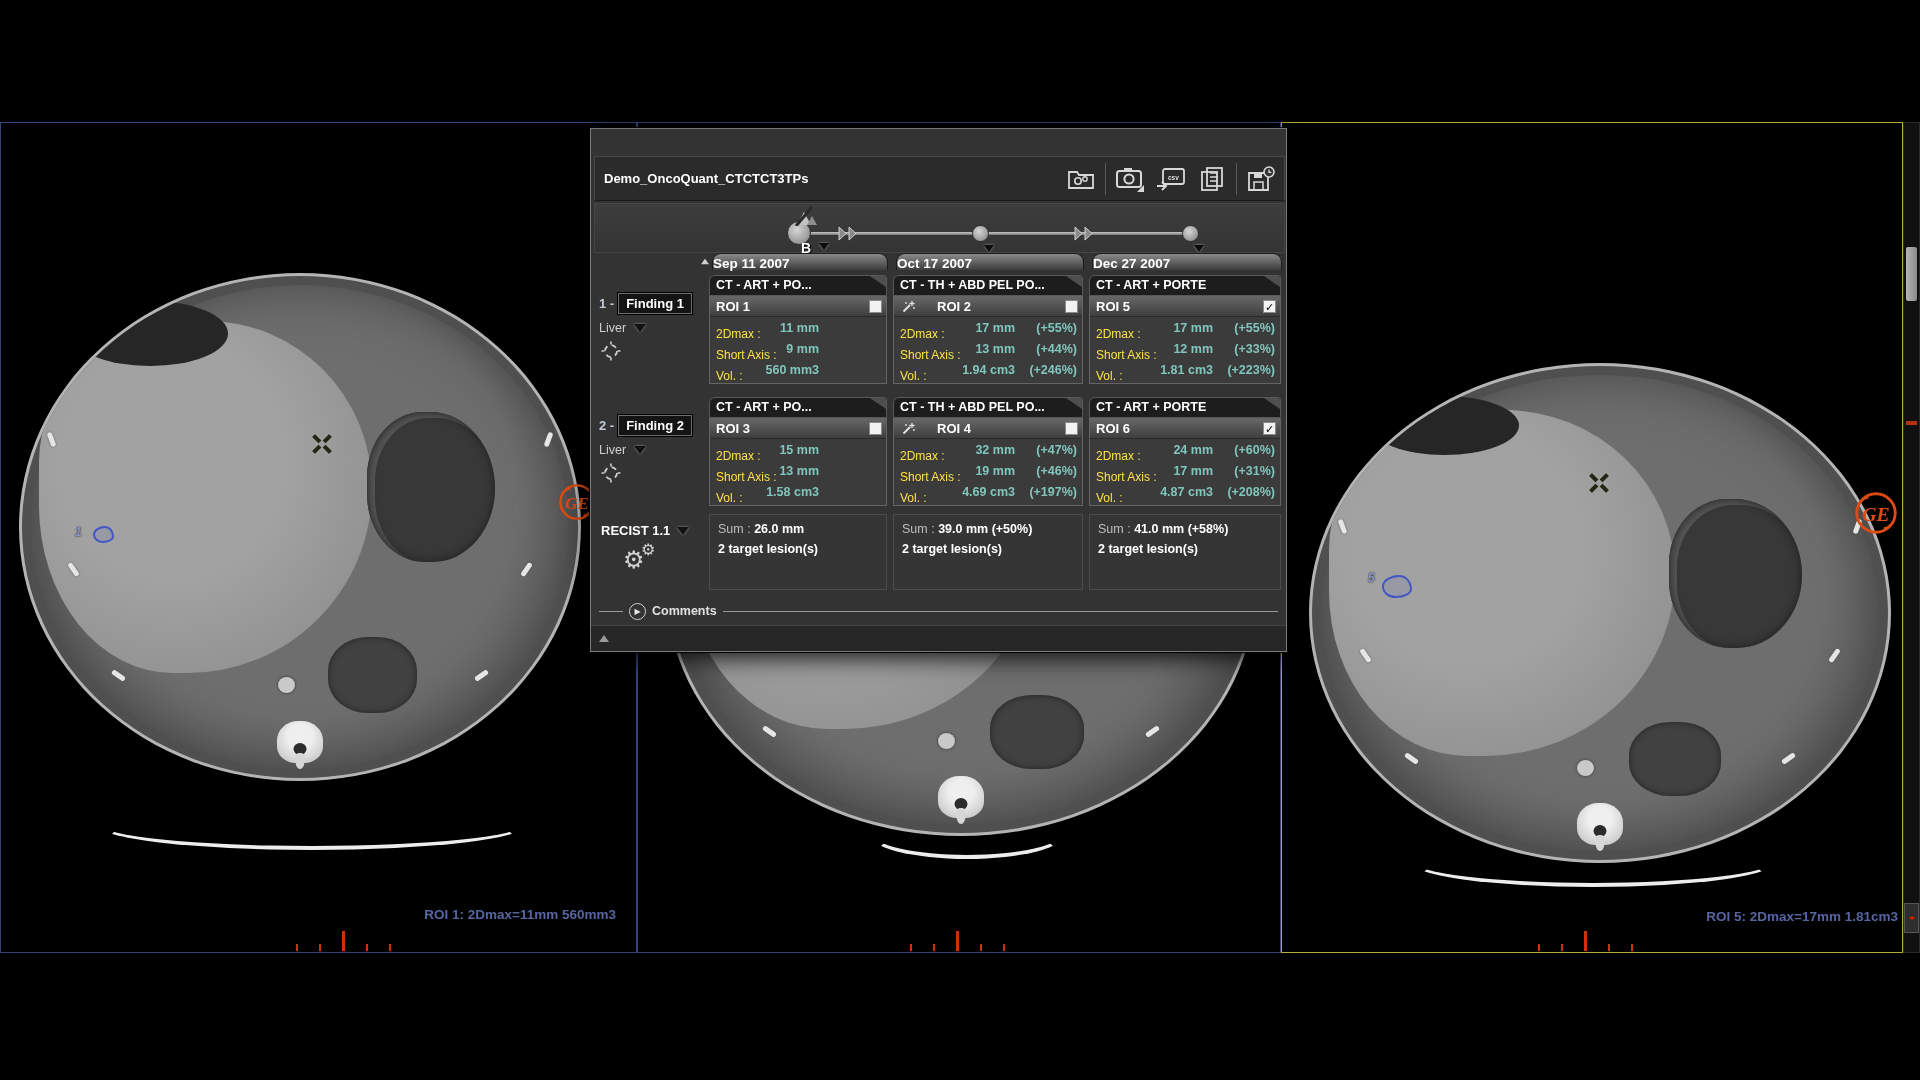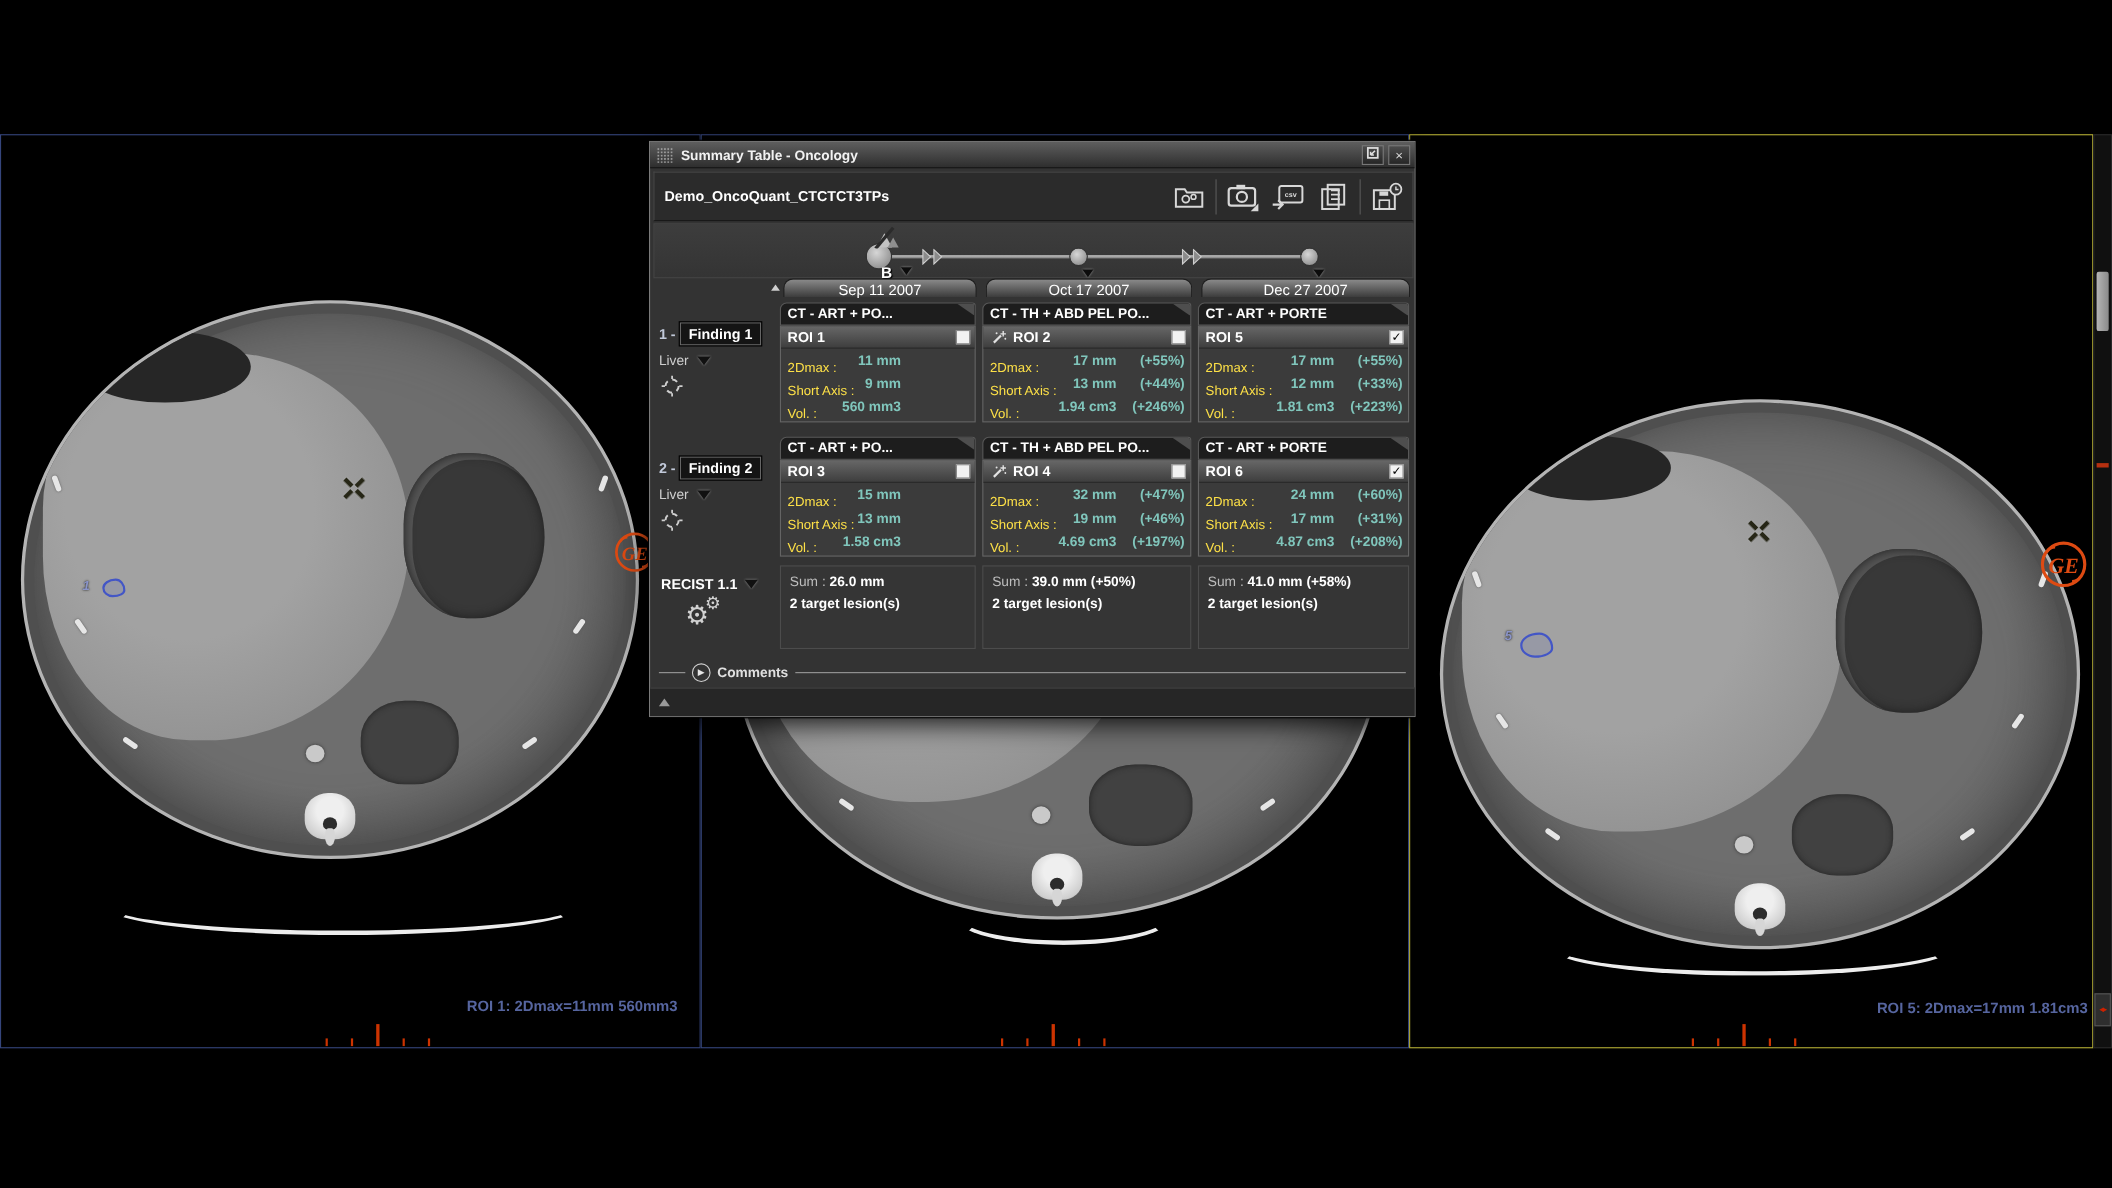--- a/index.html
+++ b/index.html
@@ -101,35 +101,35 @@
 
   
   .col { position:absolute; }
   #col-side { left:4px;   width:112px; }
   #col-1    { left:118px; width:182px; }
   #col-2    { left:302px; width:194px; }
   #col-3    { left:498px; width:196px; }
 
   .date-tab { position:absolute; left:3px; right:3px; top:124px; height:17px;
               background:linear-gradient(#8a8a8a,#3c3c3c); border:1px solid #1c1c1c; border-bottom:none;
-              border-radius:9px 9px 0 0; color:#fff; font-weight:normal; font-size:13.5px;
-              text-align:center; line-height:20px; cursor:pointer; }
+              border-radius:9px 9px 0 0; color:#fff; font-weight:bold; font-size:13.5px;
+              line-height:20px; cursor:pointer; }
   .series-tab { position:absolute; left:0; right:4px; height:21px;
                 background:#1d1d1d; border:1px solid #585858; border-radius:6px 3px 0 0;
                 color:#fff; font-weight:bold; font-size:12.5px; line-height:19px; padding-left:6px;
                 white-space:nowrap; overflow:hidden; }
   .series-tab::after { content:""; position:absolute; right:0; top:0; width:26px; height:11px;
                        background:#4e4e4e; clip-path:polygon(38% 0, 100% 0, 100% 100%); }
   .st-r1 { top:146px; } .st-r2 { top:268px; }
 
   .roi-card { position:absolute; left:0; right:4px; height:88px; background:#3b3b3b;
               border:1px solid #646464; }
   .rc-r1 { top:167px; } .rc-r2 { top:289px; }
   .roi-head { height:20px; background:linear-gradient(#666,#3e3e3e); border-bottom:1px solid #2a2a2a;
-              display:flex; align-items:center; padding:0 4px 0 6px; }
+              display:flex; align-items:center; padding:0 4px 0 6px;gap:16px; }
   .roi-name { color:#fff; font-weight:bold; font-size:13px; }
   .wand { margin-right:6px; margin-left:2px; display:flex; }
   .checkbox { margin-left:auto; width:13px; height:13px; background:#f2f2f2; border:1px solid #8a8a8a;
               color:#000; font-size:11px; font-weight:bold; line-height:12px; text-align:center; cursor:pointer; }
   .metric { display:flex; align-items:center; height:21px; padding:0 5px 0 6px; }
   .m-label { color:#fde047; font-size:12px; flex:0 0 auto;margin-top:12px; }
   .m-value { flex:1; text-align:right; color:#80c6bc; font-weight:bold; font-size:12.5px; }
   .m-delta { flex:0 0 62px; text-align:right; color:#80c6bc; font-weight:bold; font-size:12.5px; }
 
   .sum-card { position:absolute; left:0; right:4px; top:385px; height:76px; background:#353535;
@@ -283,33 +283,20 @@
   </div>
 
   <div id="scrollbar">
     <div id="sb-thumb"></div>
     <div id="sb-mark"></div>
     <div id="sb-btn">◂▸</div>
   </div>
 
   <div id="dialog">
 
-    <div id="titlebar">
-      <div class="grip"></div>
-      <div id="title-text">Summary Table - Oncology</div>
-      <div class="tb-btns">
-        <div class="tb-btn">
-          <svg width="12" height="12" viewBox="0 0 12 12">
-            <rect x="1.5" y="1.5" width="9" height="9" fill="none" stroke="#ddd" stroke-width="1.6"></rect>
-            <path d="M8 4 L4 8 M4 8 h3 M4 8 v-3" stroke="#ddd" stroke-width="1.4" fill="none"></path>
-          </svg>
-        </div>
-        <div class="tb-btn">×</div>
-      </div>
-    </div>
 
     <div id="patient-row">
       <div id="patient-name">Demo_OncoQuant_CTCTCT3TPs</div>
       <div id="dlg-toolbar">
         <div class="tool-btn">
           <svg width="28" height="24" viewBox="0 0 28 24">
             <path d="M2 5 h8 l2 3 h14 v13 h-24 z" fill="none" stroke="#d8d8d8" stroke-width="1.8"></path>
             <circle cx="11" cy="14" r="3.2" fill="none" stroke="#d8d8d8" stroke-width="1.6"></circle>
             <circle cx="18" cy="12" r="2.2" fill="none" stroke="#d8d8d8" stroke-width="1.4"></circle>
           </svg>

